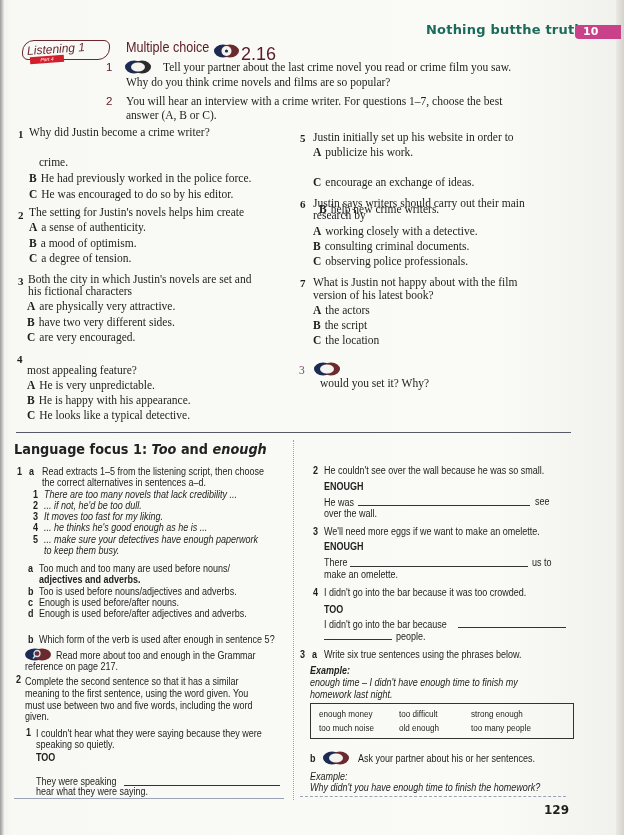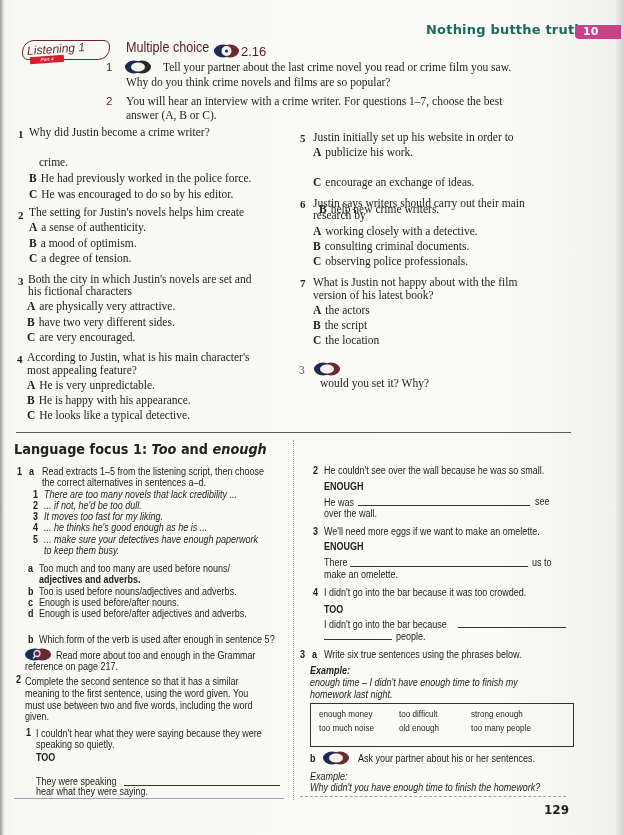--- a/index.html
+++ b/index.html
@@ -43,21 +43,21 @@
     text-align: center; font-family: "Liberation Sans", sans-serif; font-style: italic;
     transform: rotate(-4deg);
   }
   .mc-title {
     position: absolute; left: 126px; top: 39px;
     font-family: "Liberation Sans", sans-serif; font-size: 14px; color: #5a1a22;
     transform: scaleX(0.9); transform-origin: left;
   }
   .track {
     position: absolute; left: 241px; top: 44px; font-family: "Liberation Sans", sans-serif;
-    font-size: 13px; color: #5a1a22;
+    font-size: 18px; color: #5a1a22;
   }
   .cd-icon {
     position: absolute; width: 28px; height: 14px;
   }
   .q-num-purple { color: #7a3b6a; font-family: "Liberation Sans", sans-serif; }
 
   .t { position: absolute; font-family: "Liberation Serif", serif; font-size: 11.5px; line-height: 13px; white-space: nowrap; }
   .qn { position: absolute; font-family: "Liberation Serif", serif; font-weight: bold; font-size: 11px; }
   .opt { position: absolute; font-family: "Liberation Serif", serif; font-size: 11.5px; white-space: nowrap; }
   .opt .l { font-weight: bold; margin-right: 4px; }
@@ -80,21 +80,21 @@
 
   .lf-title {
     position: absolute; left: 14px; top: 441px;
     font-family: "DejaVu Sans", sans-serif; font-weight: bold; font-size: 14px; color: #222;
     transform: scaleX(0.92); transform-origin: left; white-space: nowrap;
   }
   .s { position: absolute; font-family: "Liberation Sans", sans-serif; font-size: 10px; line-height: 11px; white-space: nowrap; transform: scaleX(0.9); transform-origin: left; }
   .s b { font-weight: bold; }
 
   .phrase-box {
-    position: absolute; left: 310px; top: 703px; width: 264px; height: 44px;
+    position: absolute; left: 310px; top: 703px; width: 264px; height: 36px;
     border: 1px solid #333; box-sizing: border-box;
   }
   .phrase-box .p { position: absolute; font-family: "Liberation Sans", sans-serif; font-size: 9px; white-space: nowrap; transform: scaleX(0.9); transform-origin: left; }
   .page-num {
     position: absolute; left: 544px; top: 803px;
     font-family: "DejaVu Sans", sans-serif; font-weight: bold; font-size: 12px;
   }
   .binding-left {
     position: absolute; left: 0; top: 0; width: 4px; height: 835px;
     background: linear-gradient(90deg, #9a9a9a, #e8e8e4);
@@ -154,21 +154,20 @@
   <div class="opt" style="left:29px;top:252px;"><span class="l">C</span><span>a degree of tension.</span></div>
 
   <div class="qn" style="left:18px;top:275px;">3</div>
   <div class="t" style="left:28px;top:273px;">Both the city in which Justin's novels are set and</div>
   <div class="t" style="left:28px;top:285px;">his fictional characters</div>
   <div class="opt" style="left:27px;top:300px;"><span class="l">A</span><span>are physically very attractive.</span></div>
   <div class="opt" style="left:27px;top:316px;"><span class="l">B</span><span>have two very different sides.</span></div>
   <div class="opt" style="left:27px;top:331px;"><span class="l">C</span><span>are very encouraged.</span></div>
 
   <div class="qn" style="left:17px;top:353px;">4</div>
-  <div class="t" style="left:27px;top:351px;">According to Justin, what is his main character's</div>
   <div class="t" style="left:27px;top:364px;text-align:right;">most appealing feature?</div>
   <div class="opt" style="left:27px;top:379px;"><span class="l">A</span><span>He is very unpredictable.</span></div>
   <div class="opt" style="left:27px;top:394px;"><span class="l">B</span><span>He is happy with his appearance.</span></div>
   <div class="opt" style="left:27px;top:409px;"><span class="l">C</span><span>He looks like a typical detective.</span></div>
 
   <div class="qn" style="left:300px;top:132px;">5</div>
   <div class="t" style="left:313px;top:131px;">Justin initially set up his website in order to</div>
   <div class="opt" style="left:313px;top:146px;"><span class="l">A</span><span>publicize his work.</span></div>
   <div class="opt" style="left:319px;top:161px;margin-top:42px;"><span class="l">B</span><span>help new crime writers.</span></div>
   <div class="opt" style="left:313px;top:176px;"><span class="l">C</span><span>encourage an exchange of ideas.</span></div>

